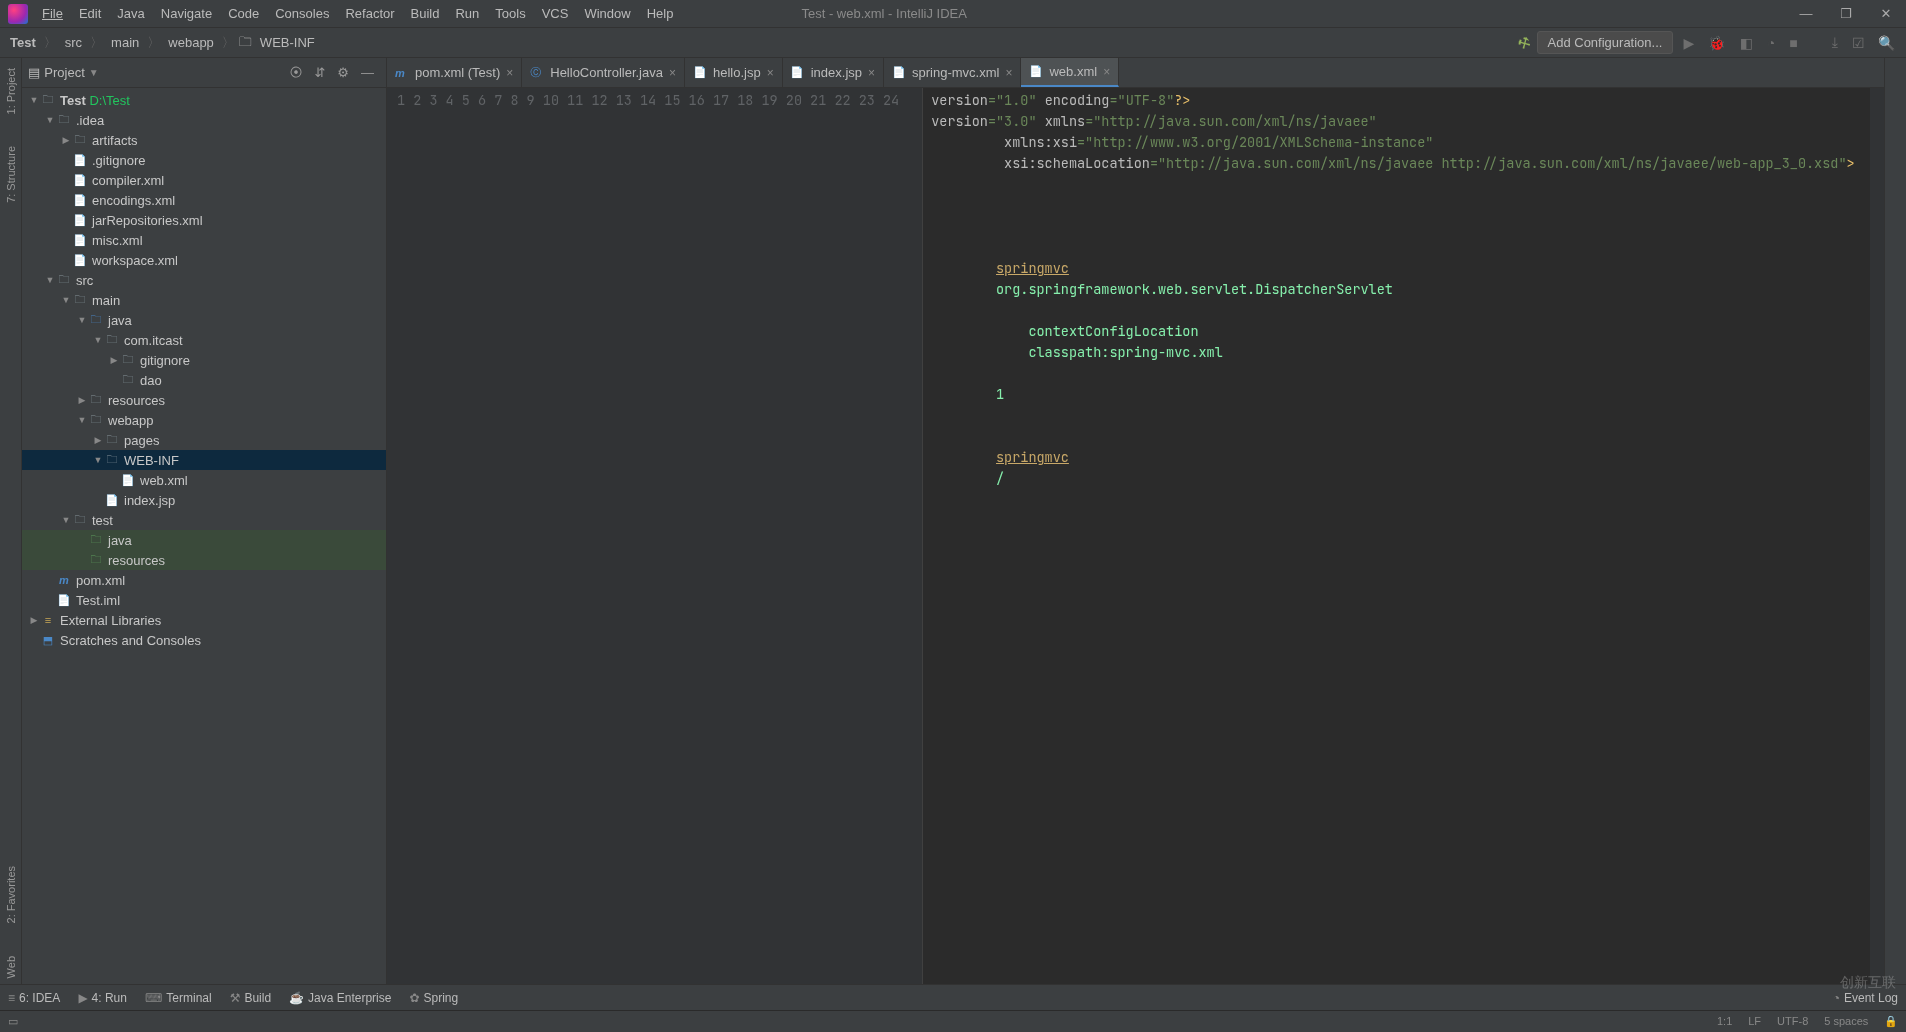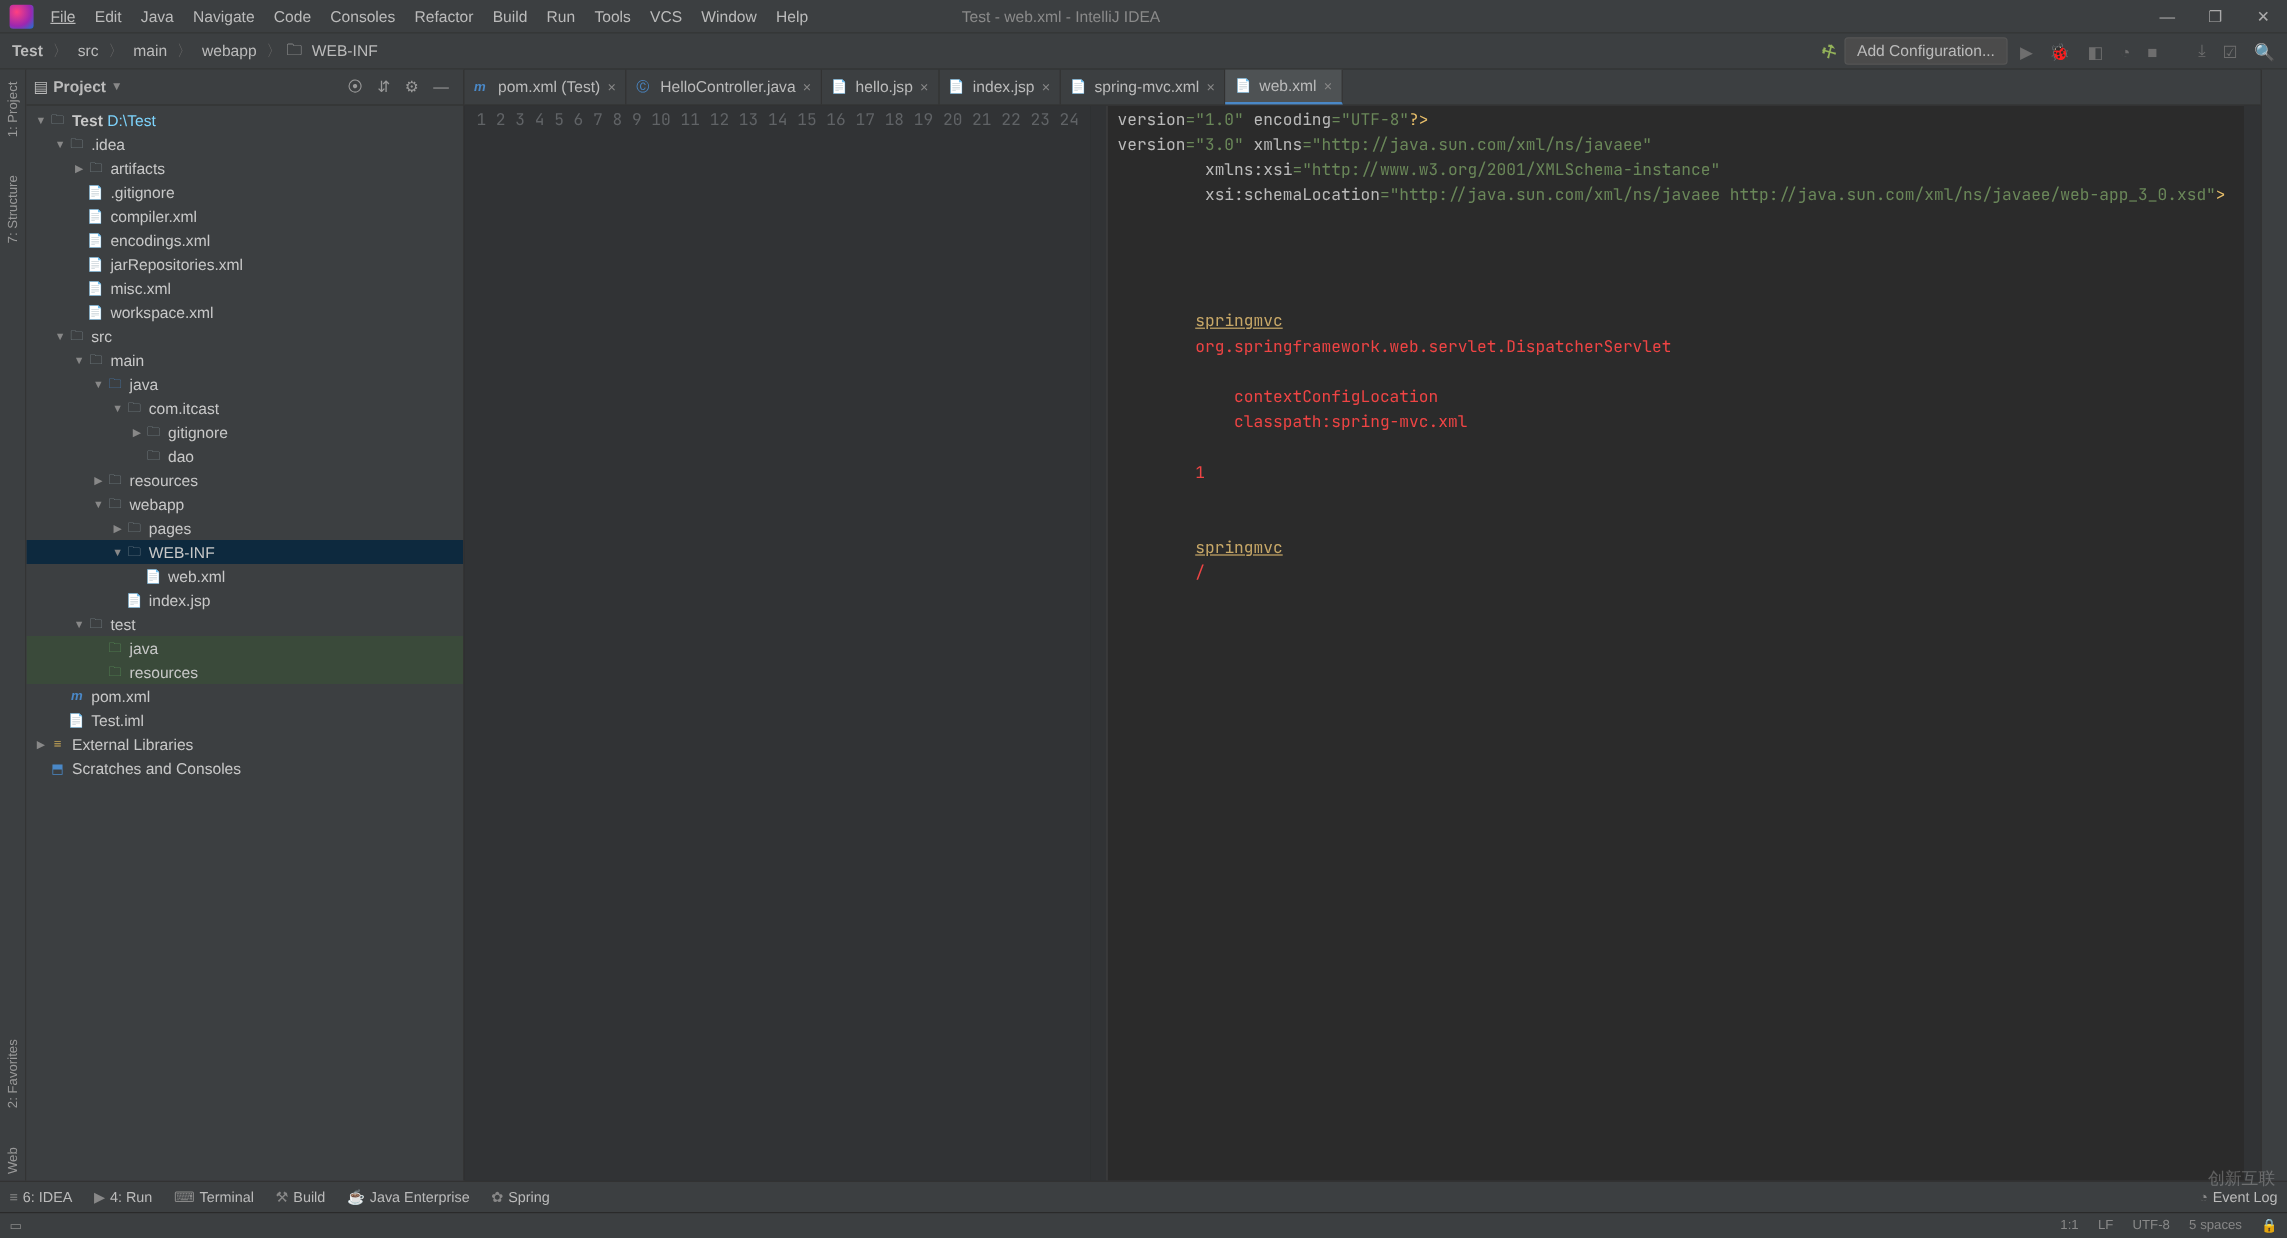--- a/index.html
+++ b/index.html
@@ -91,21 +91,21 @@
   background: #3c3f41;
   border-right: 1px solid #323232;
   display: flex; flex-direction: column;
 }
 .projectpanel .phead {
   display: flex; align-items: center;
   height: 30px;
   padding: 0 6px;
   border-bottom: 1px solid #323232;
 }
-.projectpanel .phead .lbl { margin-left: 4px; font-weight: bold; }
+.projectpanel .phead .lbl { margin-left: 4px; }
 .projectpanel .phead .dd { color: #888; margin-left: 4px; font-size: 10px; }
 .projectpanel .phead .spacer { flex: 1; }
 .projectpanel .phead .pbtn { color: #999; padding: 0 6px; font-size: 13px; }
 .tree {
   flex: 1; overflow: auto;
   padding: 2px 0;
 }
 .tree .node {
   display: flex; align-items: center;
   height: 20px;
@@ -122,21 +122,21 @@
 .tree .icon {
   width: 16px; height: 16px;
   display: inline-flex; align-items: center; justify-content: center;
   margin-right: 4px; font-size: 11px;
 }
 .tree .folder { color: #87939a; }
 .tree .folder.src { color: #4a86c7; }
 .tree .folder.test { color: #5f9e5f; }
 .tree .xmlf { color: #c57633; }
 .tree .label { color: #c8c8c8; }
-.tree .dim { color: #7dd3fc; }
+.tree .dim { color: #22c55e; }
 .editor {
   flex: 1;
   display: flex; flex-direction: column;
   background: #2b2b2b;
   min-width: 0;
 }
 .tabs {
   display: flex;
   height: 30px;
   background: #3c3f41;
@@ -181,21 +181,21 @@
   line-height: 21px;
   white-space: pre;
   color: #a9b7c6;
   position: relative;
 }
 .code .t-tag { color: #e8bf6a; }
 .code .t-attr { color: #bababa; }
 .code .t-val { color: #6a8759; }
 .code .t-pi { color: #e8bf6a; }
 .code .t-cm { color: #808080; }
-.code .t-txt { color: #ef4444; }
+.code .t-txt { color: #86efac; }
 .code .t-link { color: #c8a868; text-decoration: underline; }
 .rightmark {
   width: 14px;
   background: #313335;
 }
 .rightgutter {
   width: 22px;
   background: #3c3f41;
   border-left: 1px solid #323232;
 }

